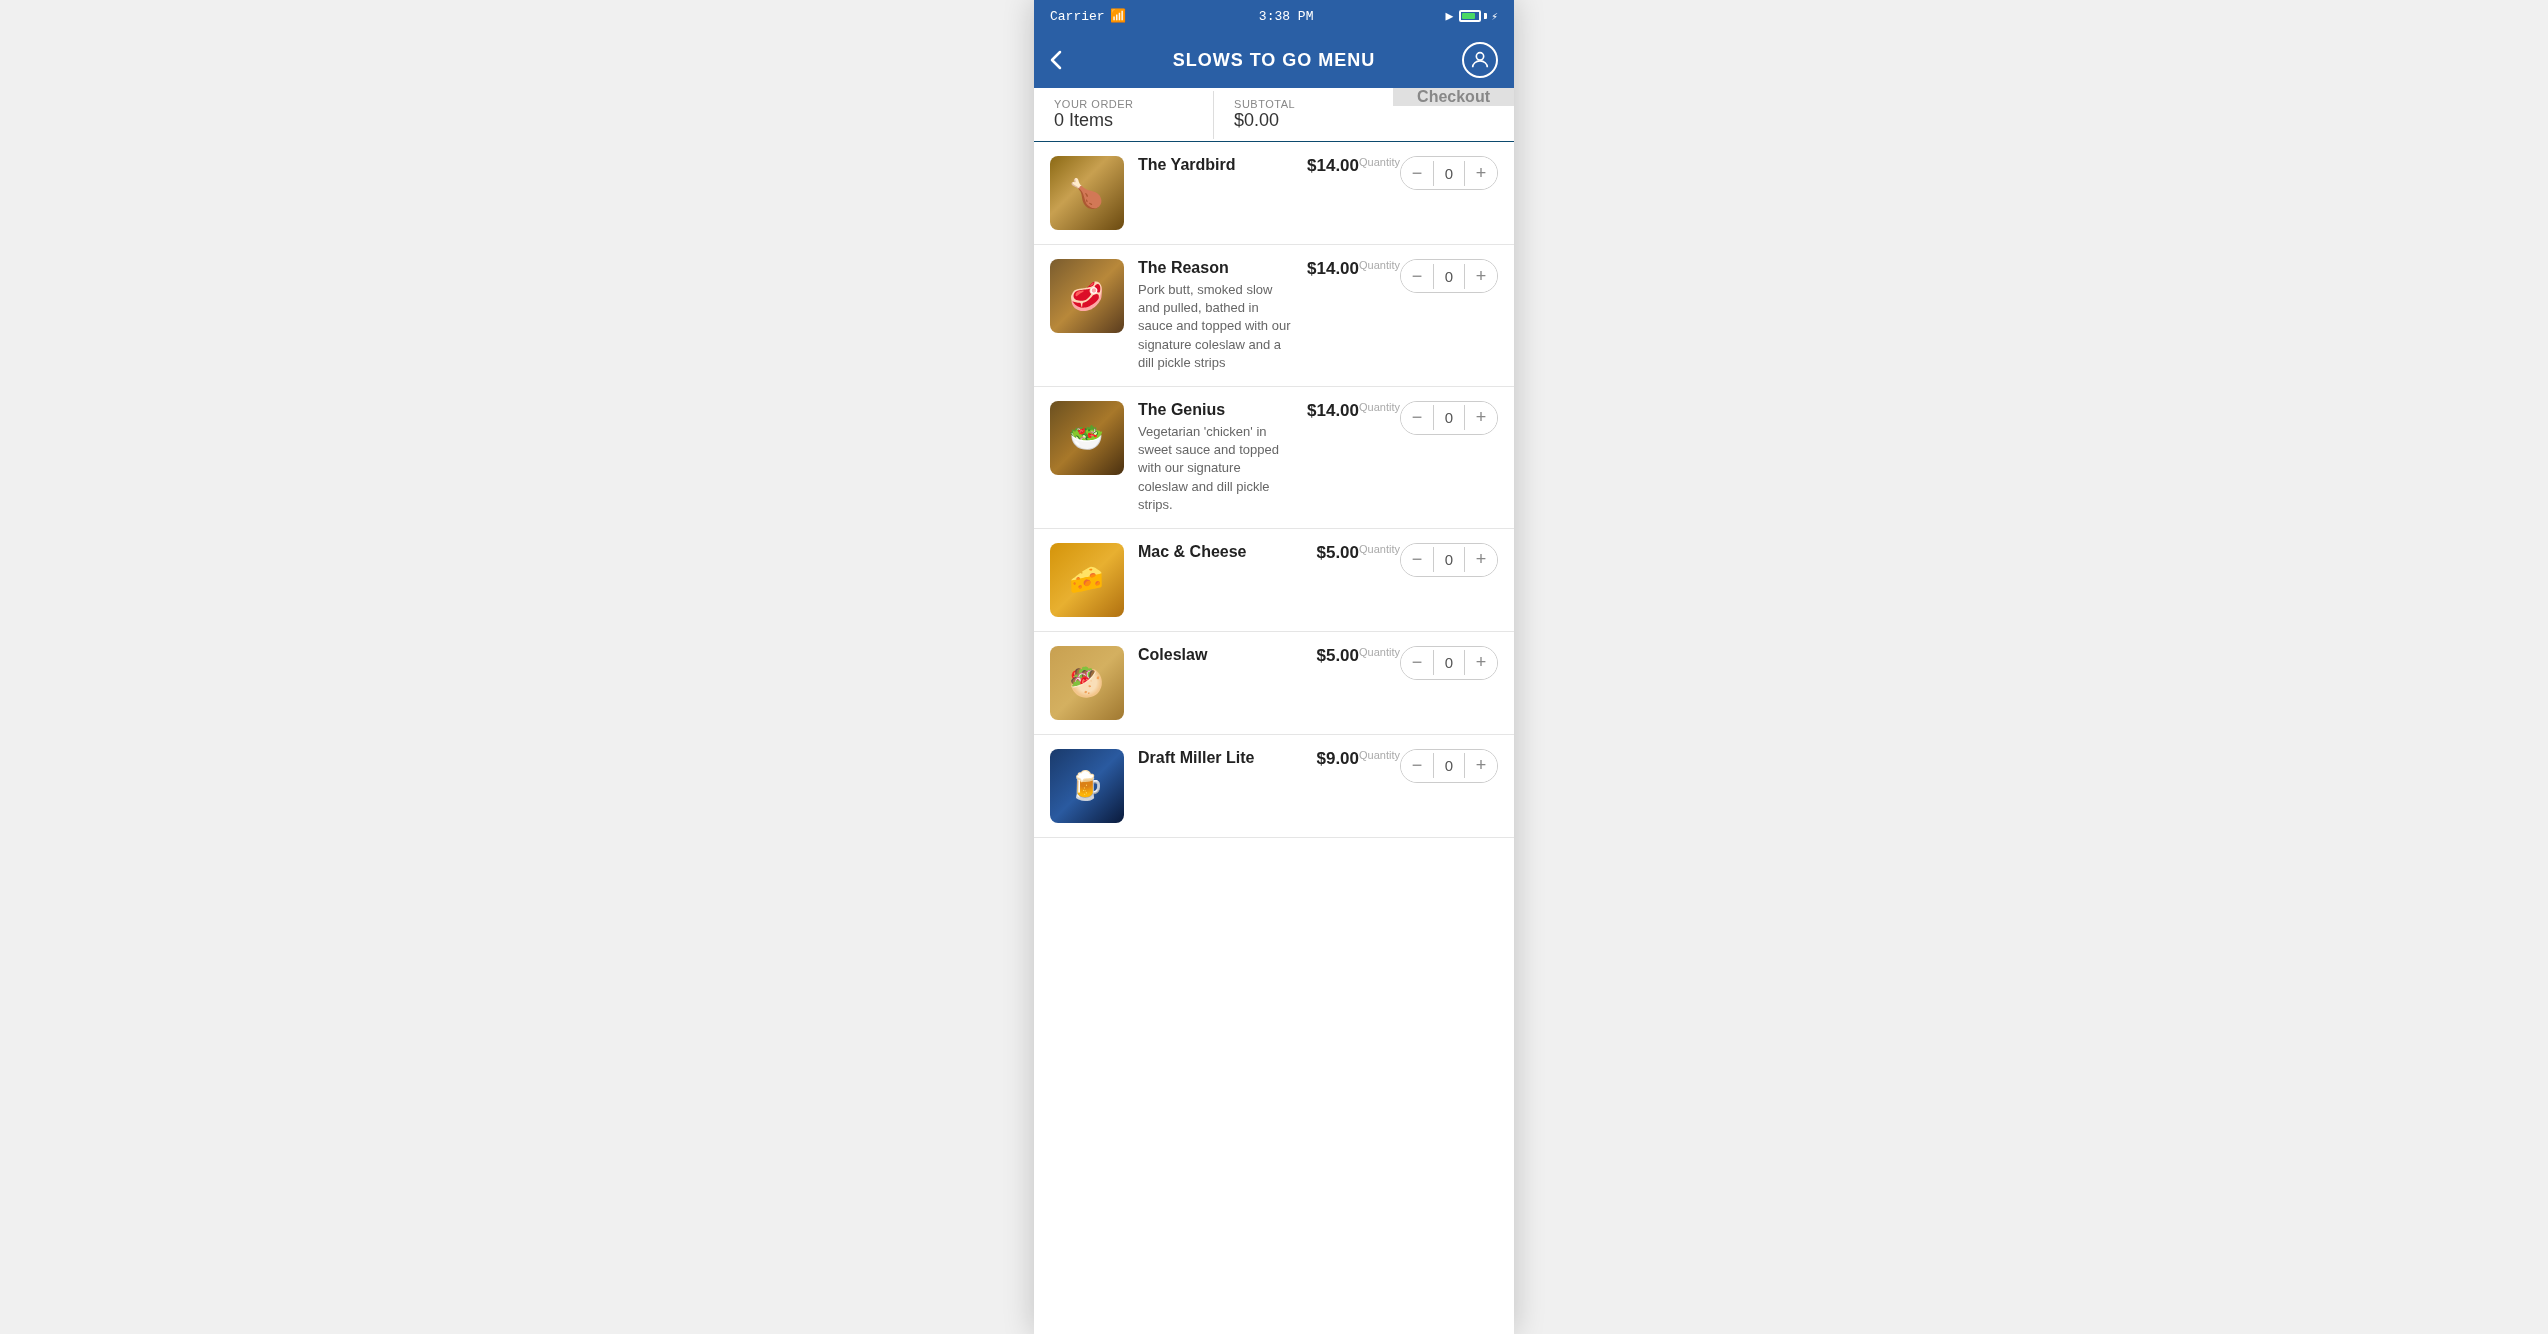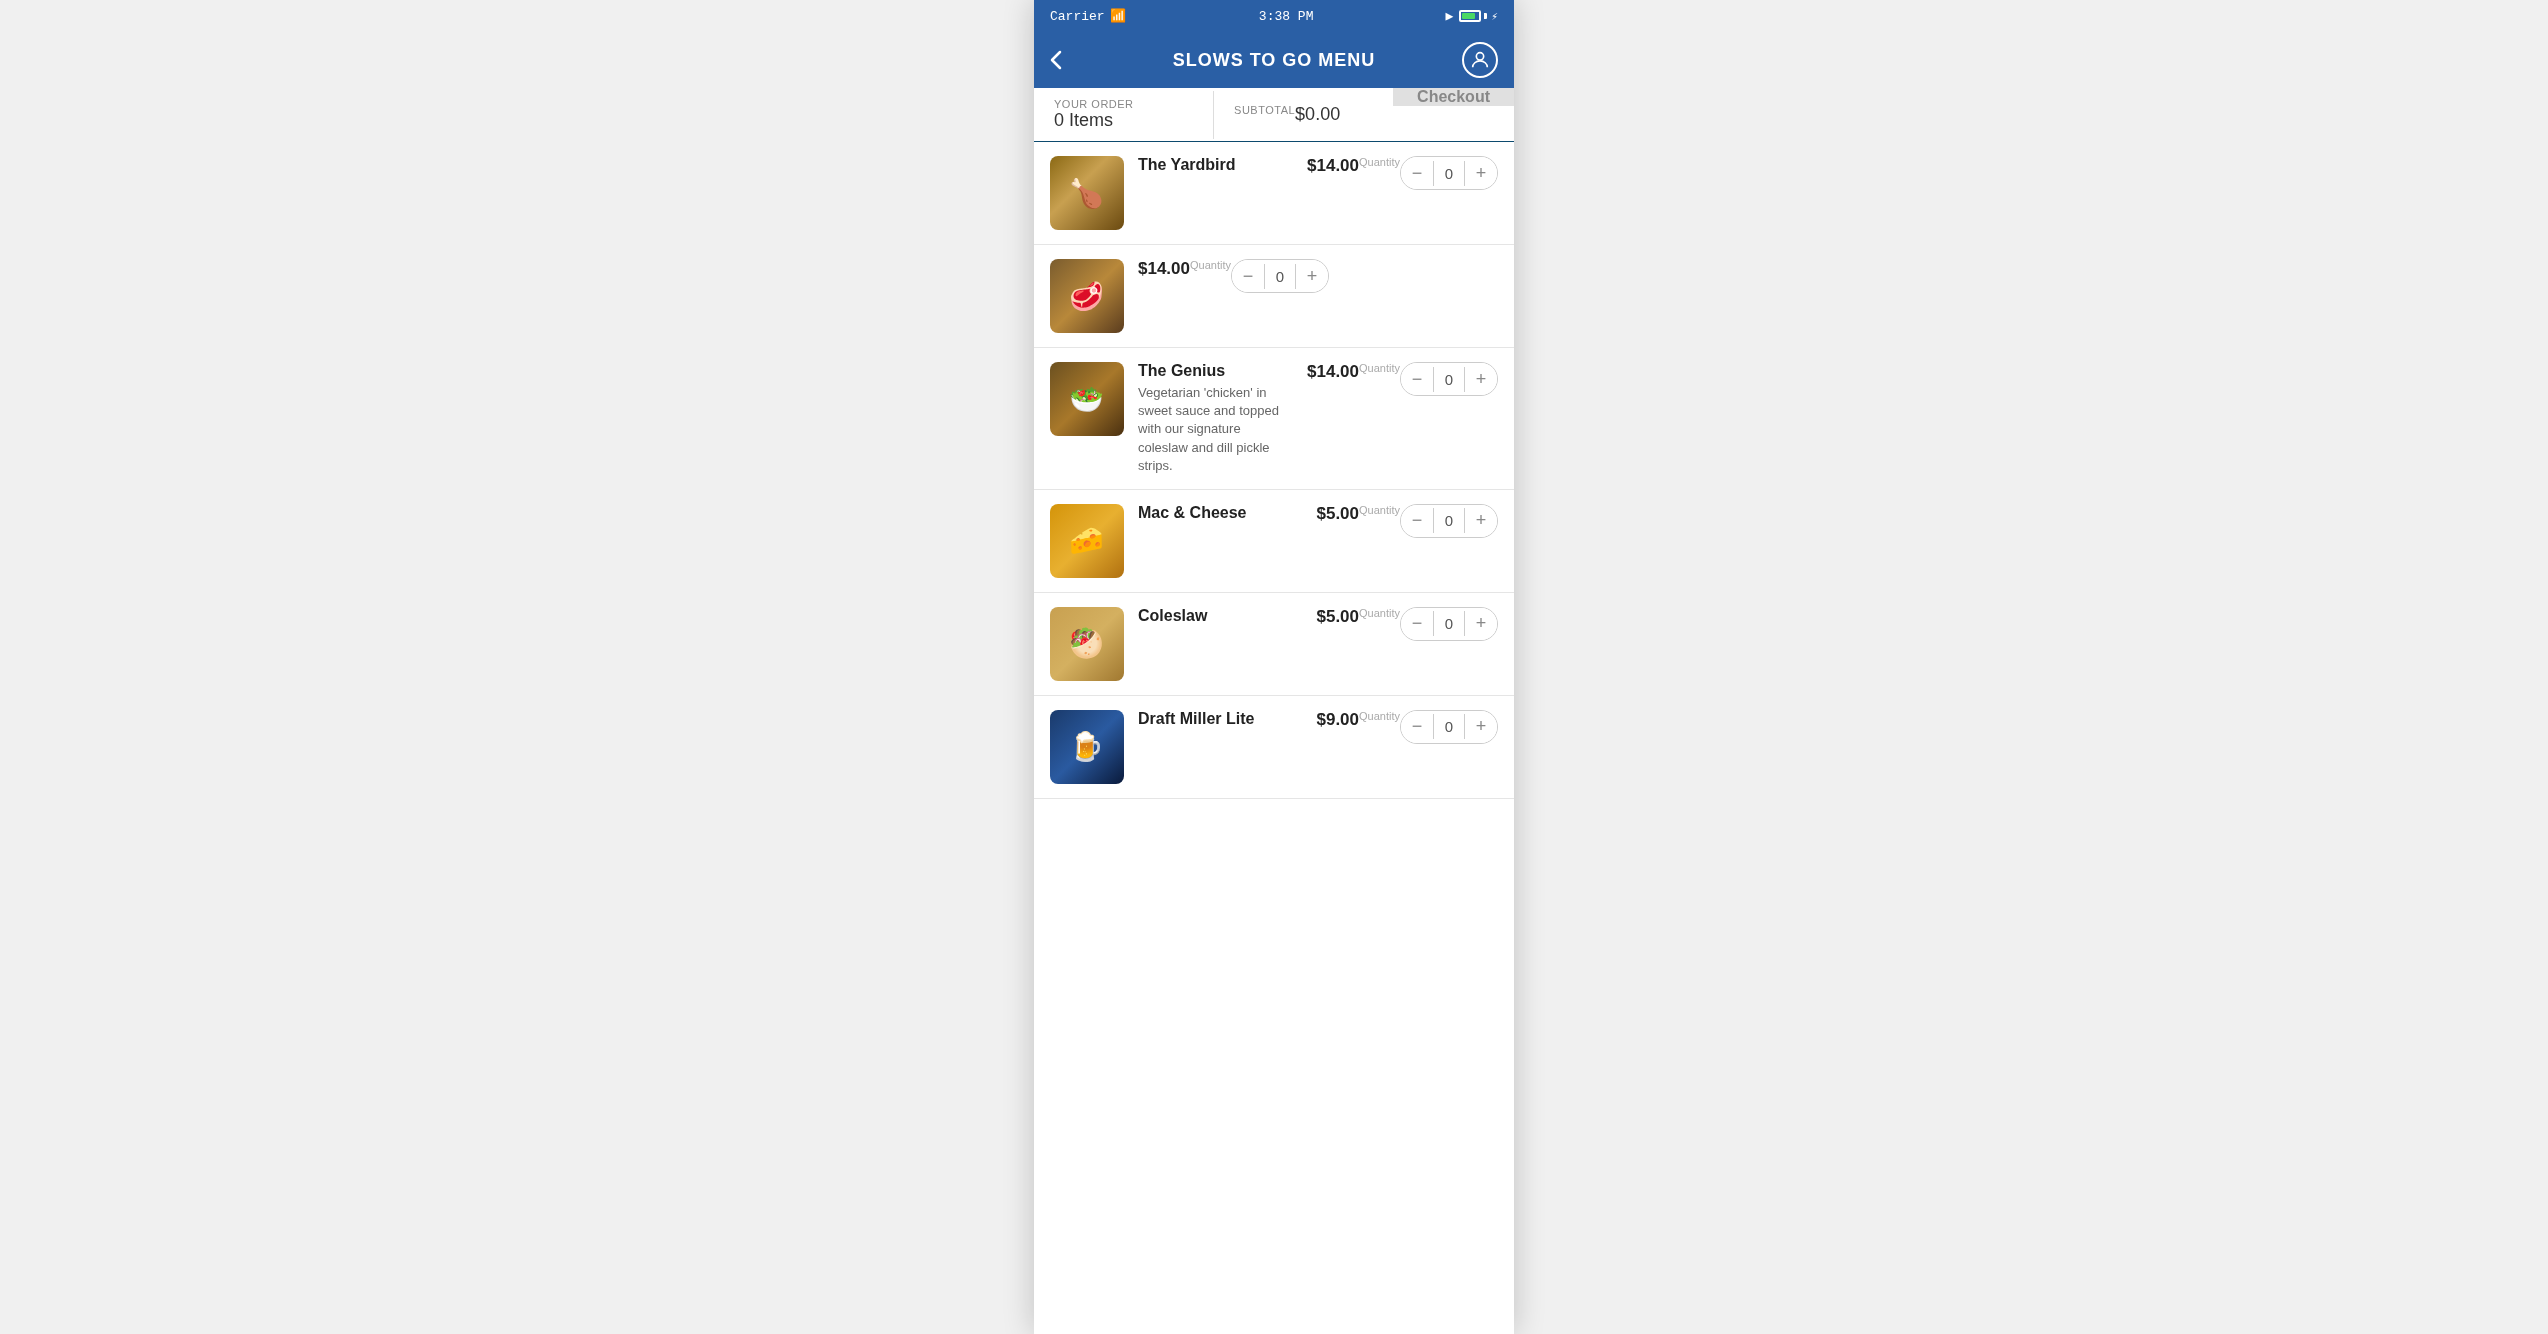--- a/index.html
+++ b/index.html
@@ -138,21 +138,21 @@
       color: #333;
       font-weight: 400;
     }
     .order-divider {
       width: 1px;
       height: 48px;
       background: #ddd;
     }
     .subtotal-info {
       display: flex;
-      flex-direction: row;
+      flex-direction: column;
       align-items: flex-start;
       padding: 10px 20px;
       flex: 1;
     }
     .checkout-btn {
       background: #e0e0e0;
       border: none;
       padding: 0 24px;
       height: 100%;
       font-size: 16px;
@@ -338,20 +338,24 @@
         <button class="qty-btn">−</button>
         <span class="qty-value">0</span>
         <button class="qty-btn">+</button>
       </div>
     </div>
   </div>
       <div class="menu-item">
     <div class="item-image reason">
       <div class="food-shape">🥩</div>
     </div>
+    <div class="item-details">
+      <span class="item-name">The Reason</span>
+      <span class="item-desc">Pork butt, smoked slow and pulled, bathed in sauce and topped with our signature coleslaw and a dill pickle strips</span>
+    </div>
     <div class="item-controls">
       <span class="item-price">$14.00</span>
       <span class="quantity-label">Quantity</span>
       <div class="quantity-row">
         <button class="qty-btn">−</button>
         <span class="qty-value">0</span>
         <button class="qty-btn">+</button>
       </div>
     </div>
   </div>

